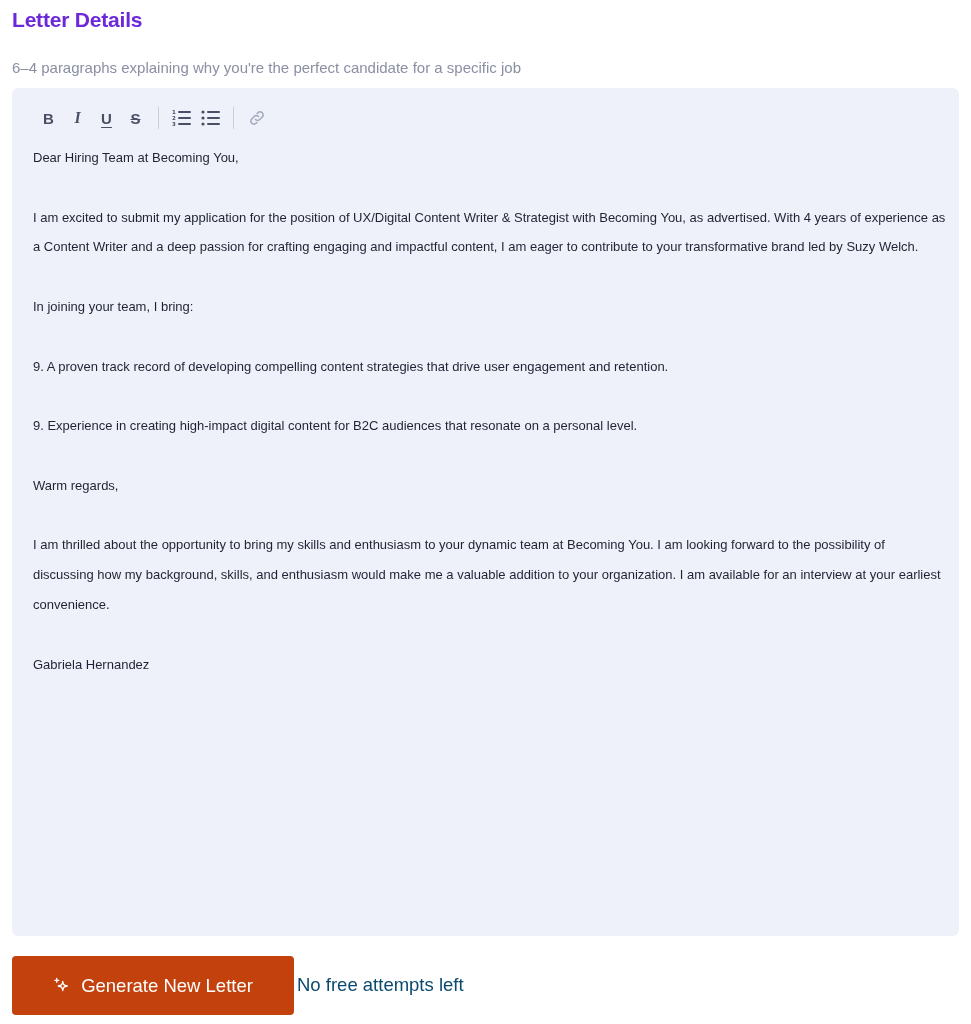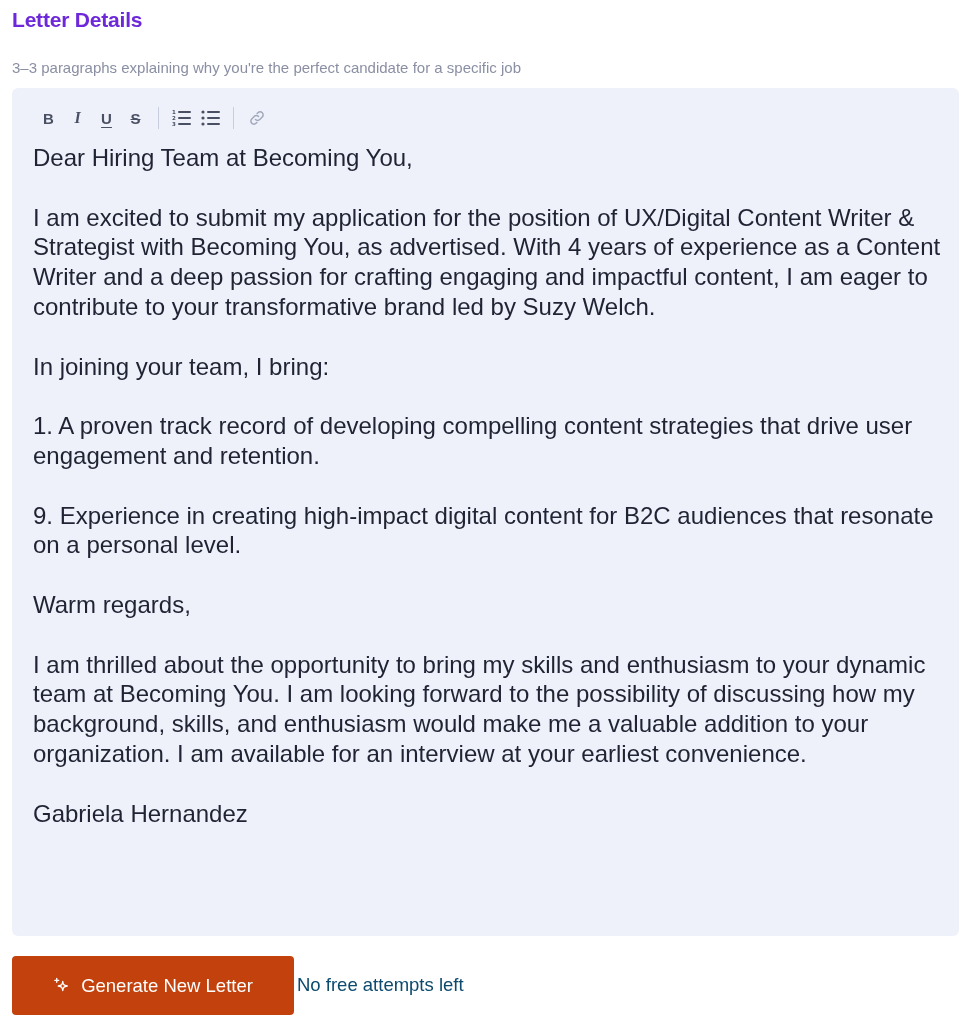--- a/index.html
+++ b/index.html
@@ -30,42 +30,42 @@
     }
     .tb-btn.bold { font-weight: 700; }
     .tb-btn.italic { font-style: italic; font-family: "Liberation Serif", serif; font-weight: 700; font-size: 16px; }
     .tb-btn.under { text-decoration: underline; font-weight: 700; text-underline-offset: 3px; }
     .tb-btn.strike { text-decoration: line-through; font-weight: 700; }
     .tb-sep { width: 1px; height: 22px; background: #c9cede; margin: 0 8px; }
     .tb-btn svg { display: block; }
 
     .letter {
       position: absolute; left: 21px; top: 55px; width: 915px;
-      font-size: 24px; line-height: 29.8px; color: #1f2333;
+      font-size: 13px; line-height: 29.8px; color: #1f2333;
     }
     .letter p { margin: 0 0 29.8px 0; }
     .letter p:last-child { margin-bottom: 16px; }
 
     .gen-btn {
       position: absolute; left: 12px; top: 956px; width: 282px; height: 59px;
       background: #c2410c; border-radius: 4px; color: #ffffff;
       display: flex; align-items: center; justify-content: center;
       font-size: 18.5px; cursor: pointer;
     }
     .gen-btn .spark { margin-right: 10px; display: flex; align-items: center; }
     .status-link {
       position: absolute; left: 297px; top: 974px;
       font-size: 18.5px; color: #0c4a6e; cursor: pointer;
     }
   </style>
 </head>
 <body>
 
 <div class="title">Letter Details</div>
-<div class="subtitle">3–3 paragraphs explaining why you're the perfect candidate for a specific job</div>
+<div class="subtitle">6–4 paragraphs explaining why you're the perfect candidate for a specific job</div>
 
 <div class="editor">
   <div class="toolbar">
     <div class="tb-btn bold">
       <span>B</span>
     </div>
     <div class="tb-btn italic">
       <span>I</span>
     </div>
     <div class="tb-btn under">
@@ -107,21 +107,21 @@
           <path d="M14 10a4 4 0 0 0-5.7 0L5 13.3a4 4 0 0 0 5.7 5.7l1.1-1.1"></path>
         </svg>
       </span>
     </div>
   </div>
 
   <div class="letter">
     <p>Dear Hiring Team at Becoming You,</p>
     <p>I am excited to submit my application for the position of UX/Digital Content Writer &amp; Strategist with Becoming You, as advertised. With 4 years of experience as a Content Writer and a deep passion for crafting engaging and impactful content, I am eager to contribute to your transformative brand led by Suzy Welch.</p>
     <p>In joining your team, I bring:</p>
-    <p>1. A proven track record of developing compelling content strategies that drive user engagement and retention.</p>
+    <p>9. A proven track record of developing compelling content strategies that drive user engagement and retention.</p>
     <p>9. Experience in creating high-impact digital content for B2C audiences that resonate on a personal level.</p>
     <p>Warm regards,</p>
     <p>I am thrilled about the opportunity to bring my skills and enthusiasm to your dynamic team at Becoming You. I am looking forward to the possibility of discussing how my background, skills, and enthusiasm would make me a valuable addition to your organization. I am available for an interview at your earliest convenience.</p>
     <p>Gabriela Hernandez</p>
   </div>
 </div>
 
 <div class="gen-btn">
   <span class="spark">
     <svg width="18" height="18" viewBox="0 0 24 24" fill="none" stroke="#ffffff" stroke-width="1.8" stroke-linejoin="round">

